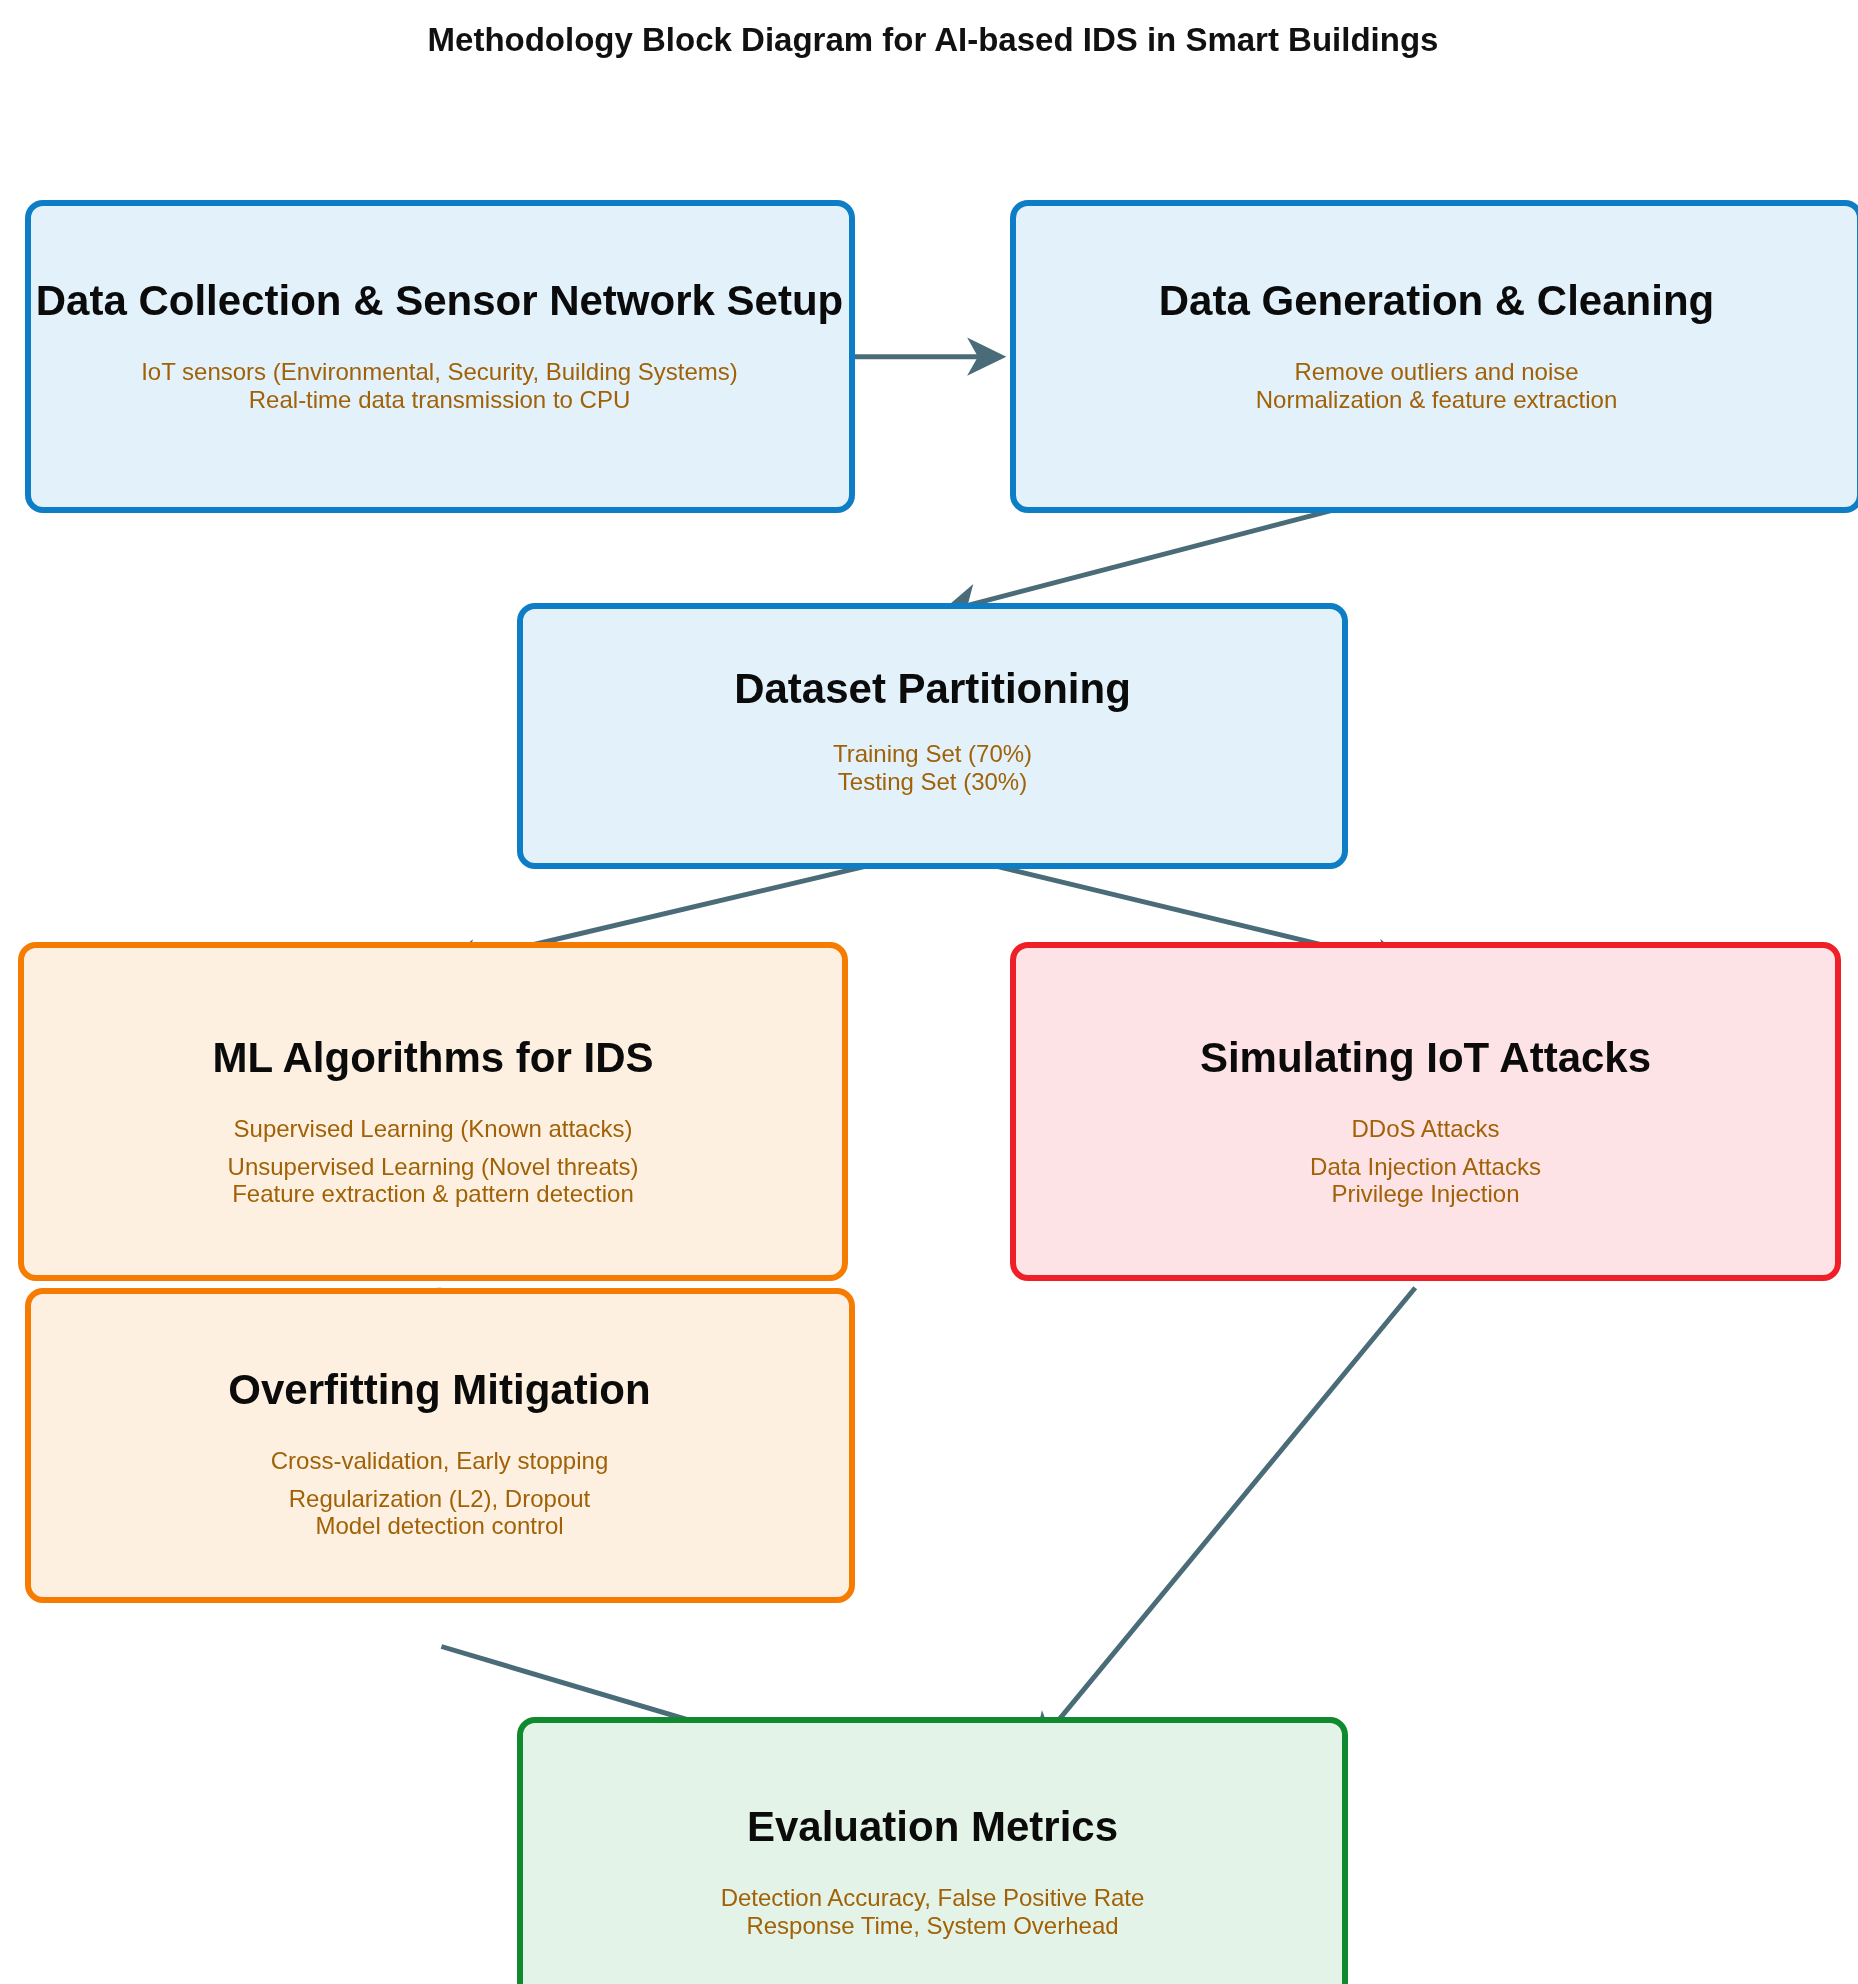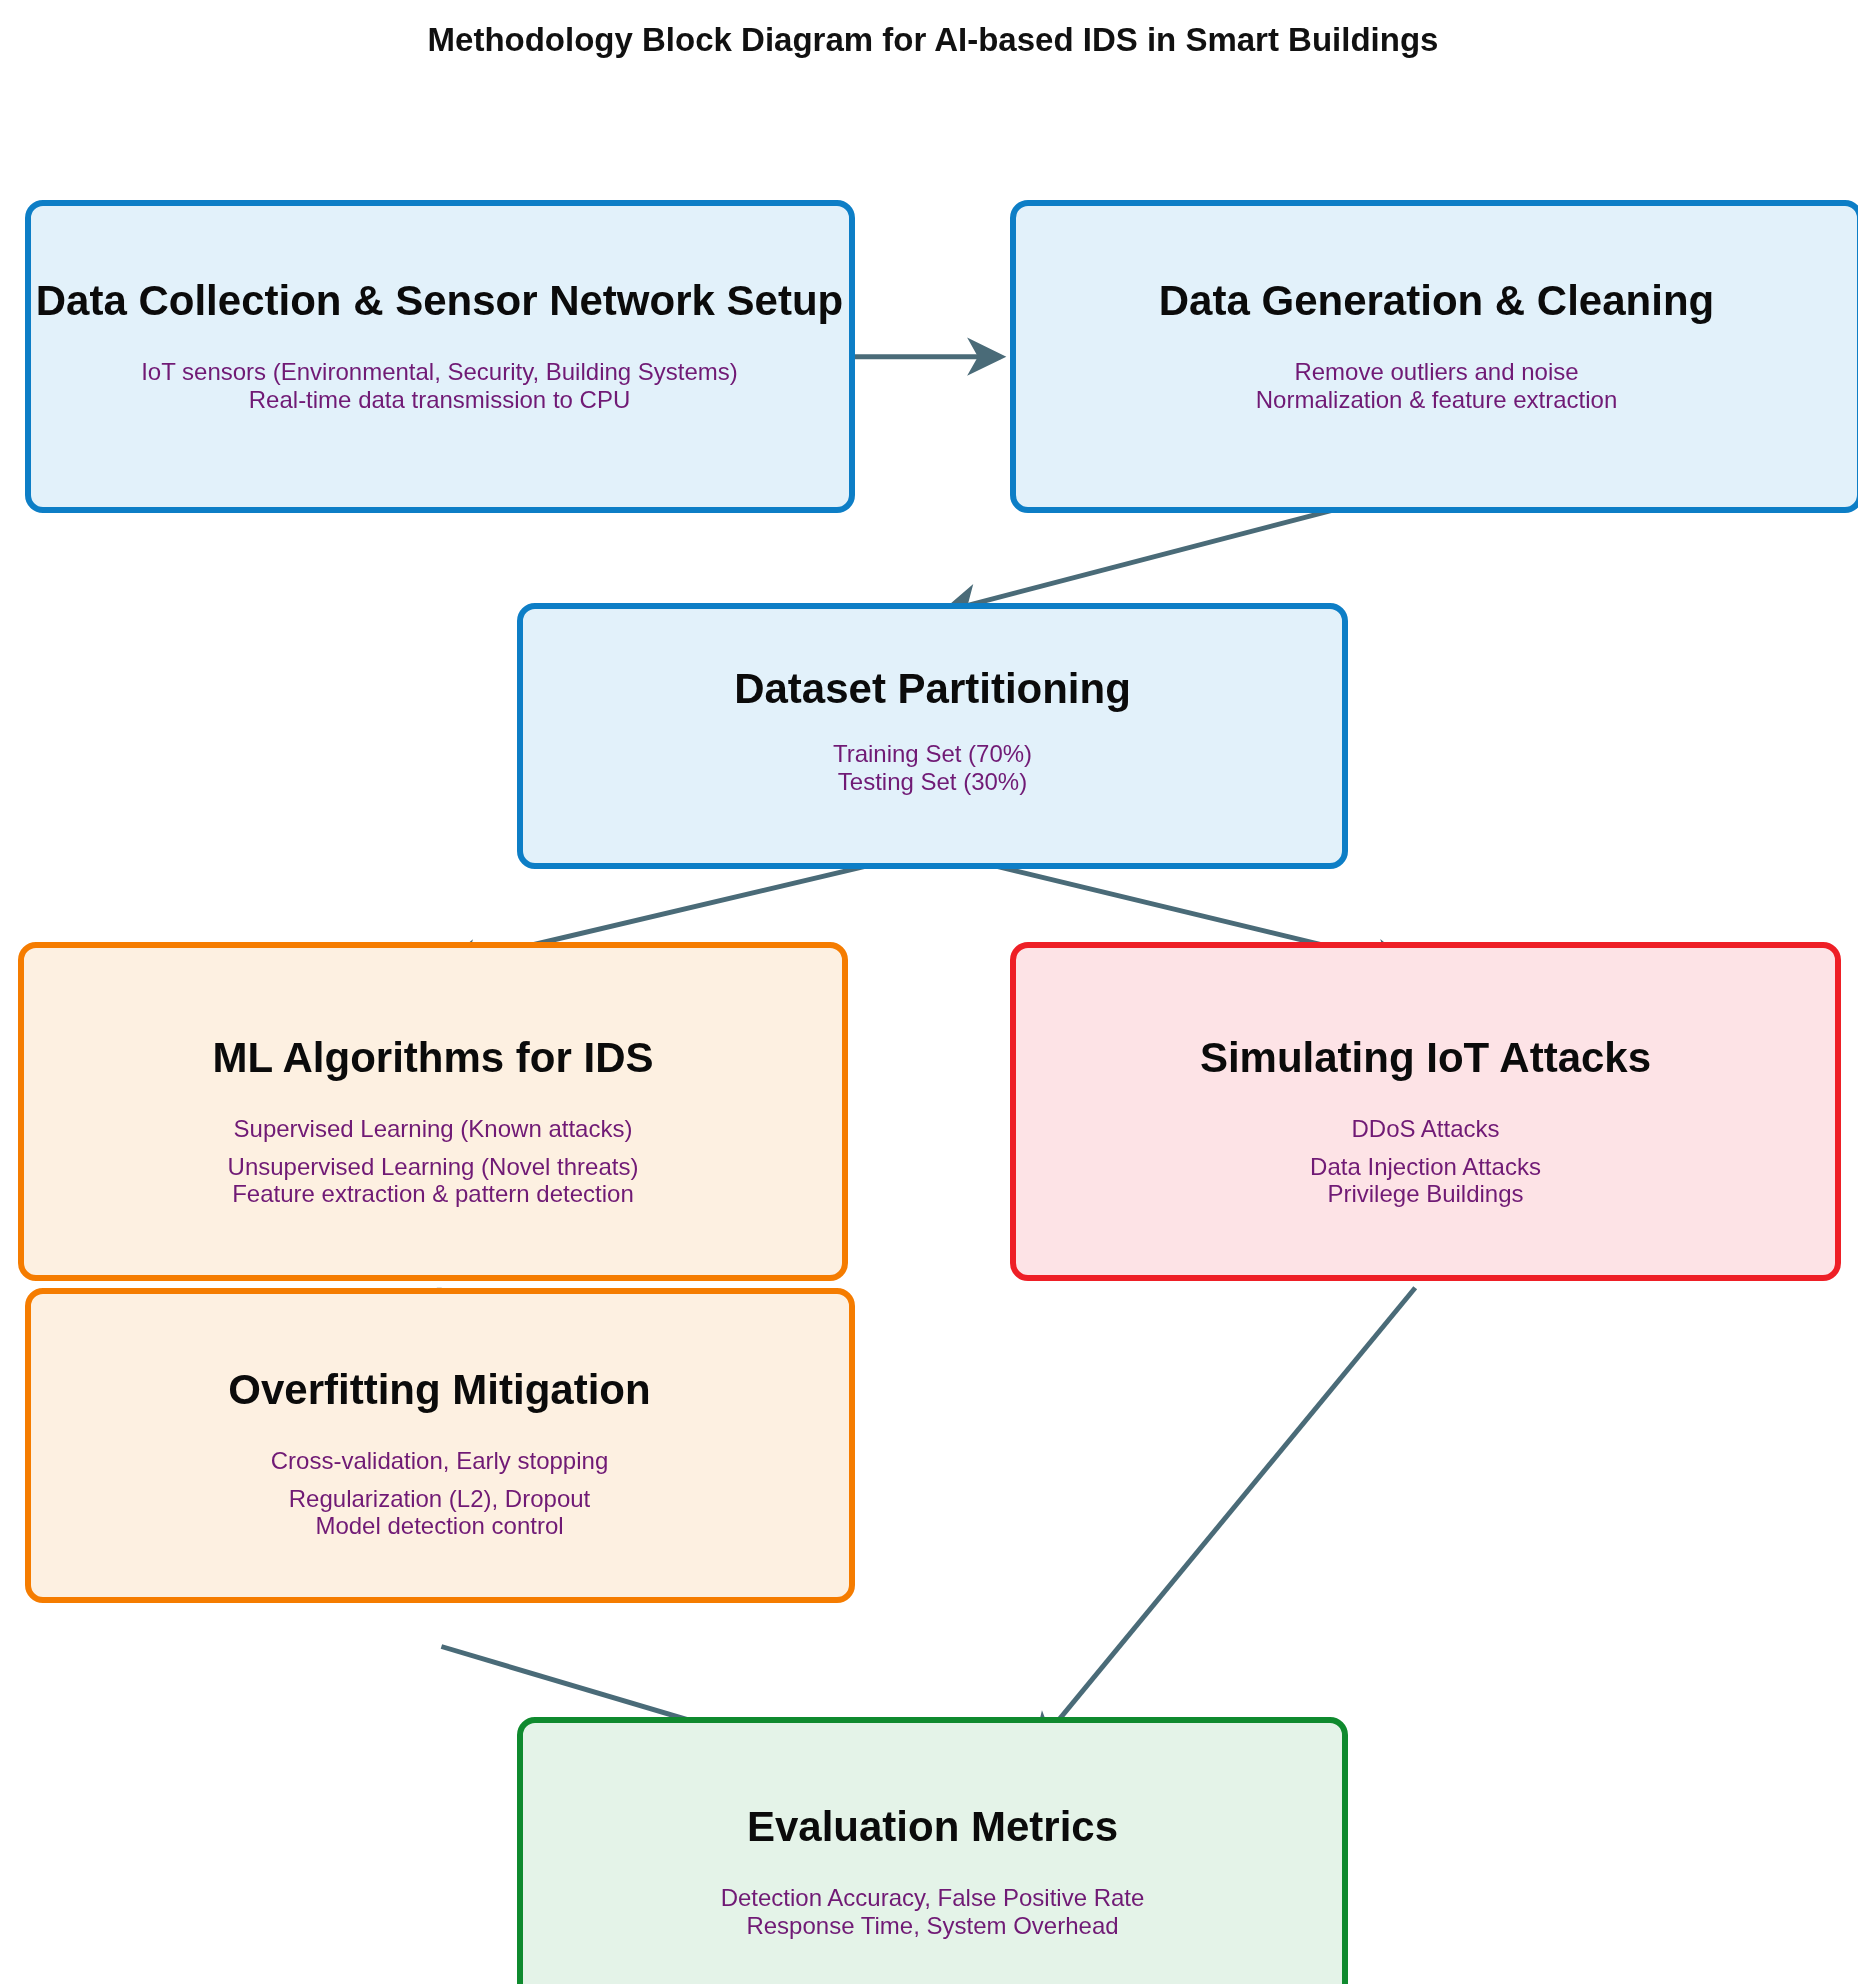--- a/index.html
+++ b/index.html
@@ -49,21 +49,21 @@
   }
   .node-title {
     font-size: 42px;
     font-weight: bold;
     color: #0b0b0b;
     line-height: 1.1;
   }
   .node-line {
     font-size: 24px;
     font-weight: normal;
-    color: #701a75;
+    color: #a16207;
     line-height: 1.15;
   }
   
   #node-data-collection {
     left: 24.5px;  top: 200px;  width: 830px; height: 313px;
     border: 6.3px solid #0d7ec6;
     background: #e2f1fa;
   }
   #node-data-collection .node-title { margin-top: 72px; }
   #node-data-collection .node-line:nth-of-type(1) { margin-top: 43px; }
@@ -177,21 +177,21 @@
     <div class="node-title">ML Algorithms for IDS</div>
     <div class="node-line">Supervised Learning (Known attacks)</div>
     <div class="node-line">Unsupervised Learning (Novel threats)</div>
     <div class="node-line">Feature extraction &amp; pattern detection</div>
   </div>
 
   <div class="node" id="node-simulating-attacks">
     <div class="node-title">Simulating IoT Attacks</div>
     <div class="node-line">DDoS Attacks</div>
     <div class="node-line">Data Injection Attacks</div>
-    <div class="node-line">Privilege Buildings</div>
+    <div class="node-line">Privilege Injection</div>
   </div>
 
   <div class="node" id="node-overfitting">
     <div class="node-title">Overfitting Mitigation</div>
     <div class="node-line">Cross-validation, Early stopping</div>
     <div class="node-line">Regularization (L2), Dropout</div>
     <div class="node-line">Model detection control</div>
   </div>
 
   <div class="node" id="node-evaluation">

